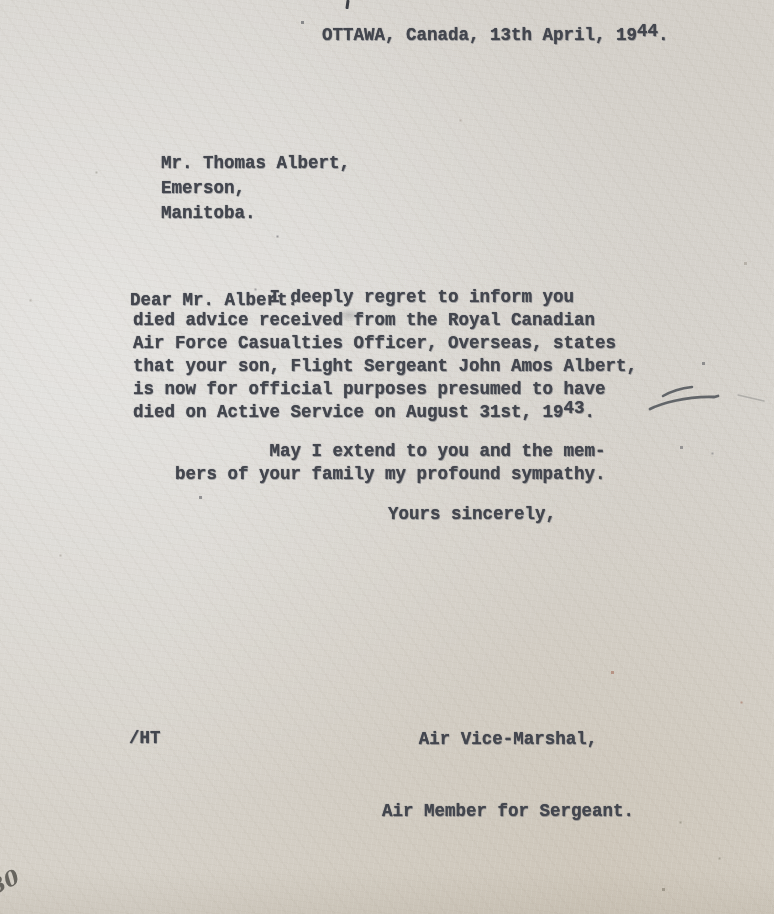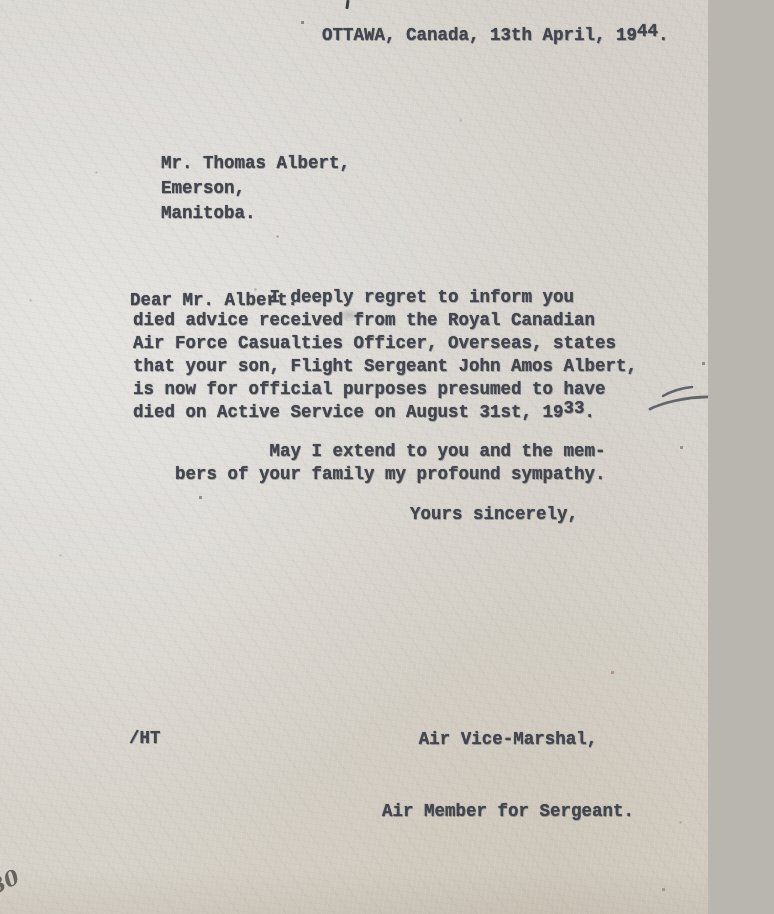--- a/index.html
+++ b/index.html
@@ -1,17 +1,17 @@
 <!DOCTYPE html>
 <html><head>
 <meta charset="utf-8">
 <style>
   html,body{margin:0;padding:0;background:#b9b6b0;}
   #paper{
-    position:relative; width:708px; height:914px; overflow:hidden;
+    position:relative; width:774px; height:914px; overflow:hidden;
     background-color:#d8d5d0;
     background-image:
       radial-gradient(ellipse at 78% 96%, rgba(186,172,150,0.28), transparent 55%),
       radial-gradient(ellipse at 95% 8%, rgba(192,182,165,0.18), transparent 45%),
       radial-gradient(ellipse at 12% 35%, rgba(255,255,255,0.30), transparent 60%),
       linear-gradient(180deg, #d7d4cf 0%, #dad8d4 45%, #d5d0c7 100%);
   }
   .grain{
     position:absolute; inset:0; pointer-events:none;
     background-image:
@@ -30,21 +30,21 @@
     font-family:"Liberation Mono","DejaVu Sans Mono",monospace;
     font-weight:700; font-size:17.5px; line-height:23px;
     color:#43464e;
     text-shadow:0 0 1px rgba(62,66,76,0.85), 0.6px 0.6px 0.6px rgba(62,66,76,0.35);
   }
   .dateline{left:322px; top:24px;}
   .address{left:133px; top:151px; line-height:25px;margin-left:28px;}
   .salutation{left:130px; top:241px;margin-top:48px;}
   .para1{left:133px; top:286px;}
   .para2{left:133px; top:440px;text-align:right;}
-  .closing{left:410px; top:503px;}
+  .closing{left:388px; top:503px;}
   .signature{left:350px; top:679px; width:316px; text-align:center; line-height:24px;}
   .typist{left:129px; top:727px;}
   .raised{position:relative; top:-4px;}
   .pen-marks{position:absolute; left:630px; top:370px; width:144px; height:46px;}
   .corner-mark{
     position:absolute; left:-10px; top:869px;
     font-family:"DejaVu Serif",serif; font-style:italic; font-weight:700;
     font-size:21px; color:#55534e; opacity:0.85;
     transform:rotate(-26deg);
   }
@@ -96,21 +96,21 @@
 Emerson,
 Manitoba.</div>
 
   <div class="type salutation">Dear Mr. Albert:</div>
 
   <div class="type para1"><span>             I deeply regret to inform you
 died advice received from the Royal Canadian
 Air Force Casualties Officer, Overseas, states
 that your son, Flight Sergeant John Amos Albert,
 is now for official purposes presumed to have
-</span><span>died on Active Service on August 31st, 19</span><span class="raised">33</span><span>.</span></div>
+</span><span>died on Active Service on August 31st, 19</span><span class="raised">43</span><span>.</span></div>
 
   <div class="type para2">             May I extend to you and the mem-
 bers of your family my profound sympathy.</div>
 
   <div class="type closing">Yours sincerely,</div>
 
   <div class="type signature">
     <div>Air Vice-Marshal,</div>
     <div>Air Member for Sergeant.</div>
   </div>

